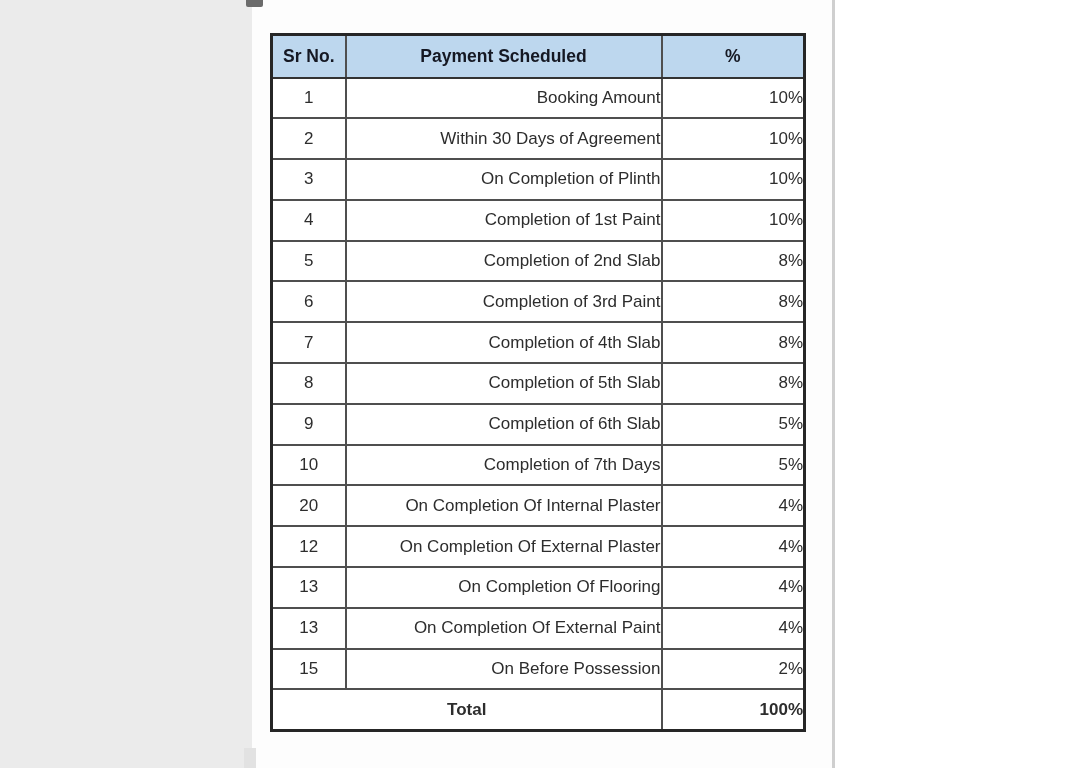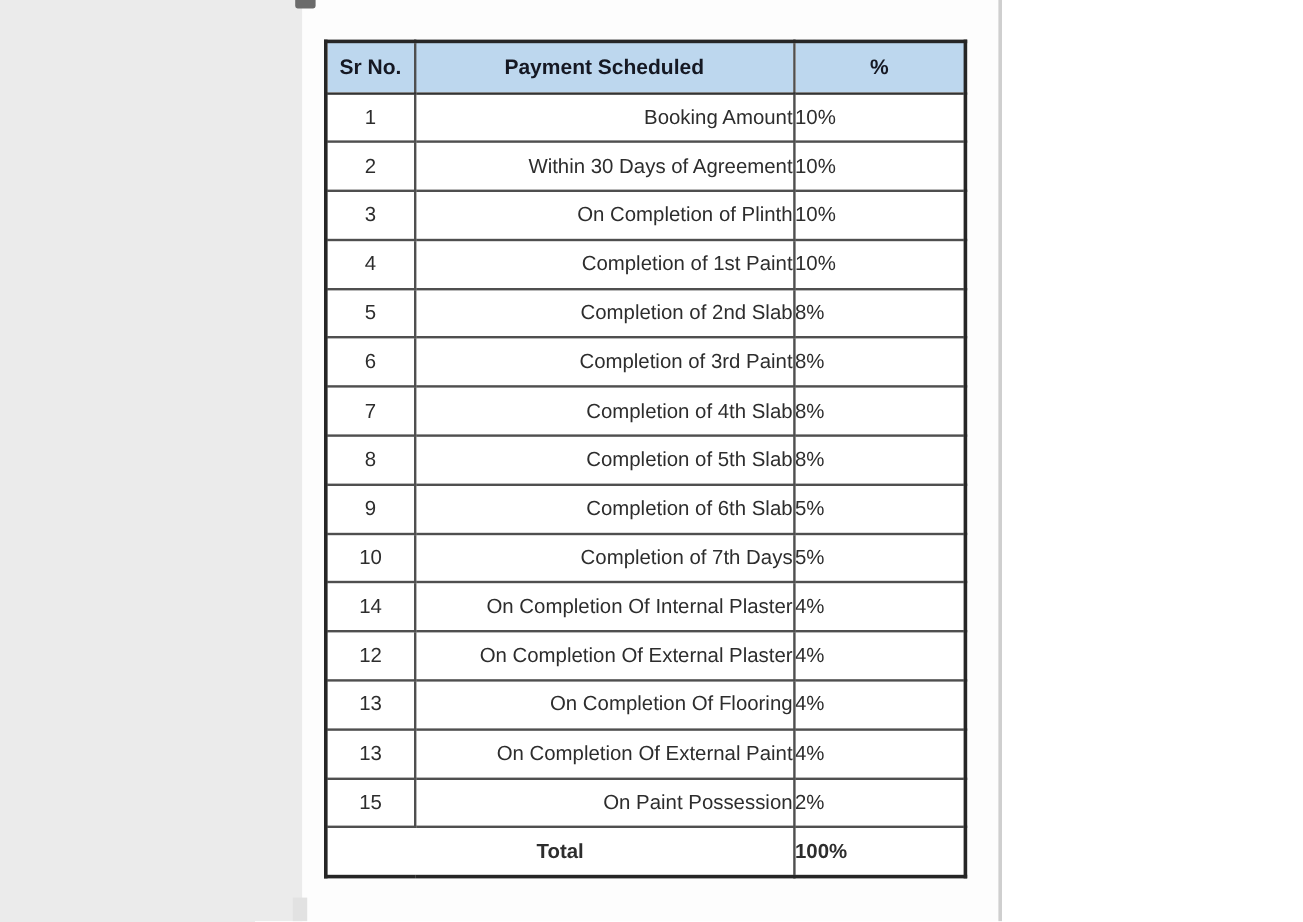--- a/index.html
+++ b/index.html
@@ -84,21 +84,21 @@
     color: var(--header-text);
     font-weight: bold;
     font-size: 17.5px;
     height: 43px;
     text-align: center;
     border-bottom: 2px solid #333333;
   }
   table.schedule tbody td { height: 40.8px; }
   td.sr-cell  { text-align: center; }
   td.pay-cell { text-align: right; padding-left: 8px; }
-  td.pct-cell { text-align: left; }
+  td.pct-cell { text-align: right; }
 
   tr.total-row td {
     font-weight: bold;
     height: 40.8px;
   }
   tr.total-row td.total-label { text-align: center; }
 </style>
 </head>
 <body>
 
@@ -167,42 +167,42 @@
         <td class="sr-cell">9</td>
         <td class="pay-cell">Completion of 6th Slab</td>
         <td class="pct-cell">5%</td>
       </tr>
       <tr>
         <td class="sr-cell">10</td>
         <td class="pay-cell">Completion of 7th Days</td>
         <td class="pct-cell">5%</td>
       </tr>
       <tr>
-        <td class="sr-cell">14</td>
+        <td class="sr-cell">20</td>
         <td class="pay-cell">On Completion Of Internal Plaster</td>
         <td class="pct-cell">4%</td>
       </tr>
       <tr>
         <td class="sr-cell">12</td>
         <td class="pay-cell">On Completion Of External Plaster</td>
         <td class="pct-cell">4%</td>
       </tr>
       <tr>
         <td class="sr-cell">13</td>
         <td class="pay-cell">On Completion Of Flooring</td>
         <td class="pct-cell">4%</td>
       </tr>
       <tr>
         <td class="sr-cell">13</td>
         <td class="pay-cell">On Completion Of External Paint</td>
         <td class="pct-cell">4%</td>
       </tr>
       <tr>
         <td class="sr-cell">15</td>
-        <td class="pay-cell">On Paint Possession</td>
+        <td class="pay-cell">On Before Possession</td>
         <td class="pct-cell">2%</td>
       </tr>
       <tr class="total-row">
         <td class="total-label" colspan="2">Total</td>
         <td class="pct-cell">100%</td>
       </tr>
     </tbody>
   </table>
 </div>
 

